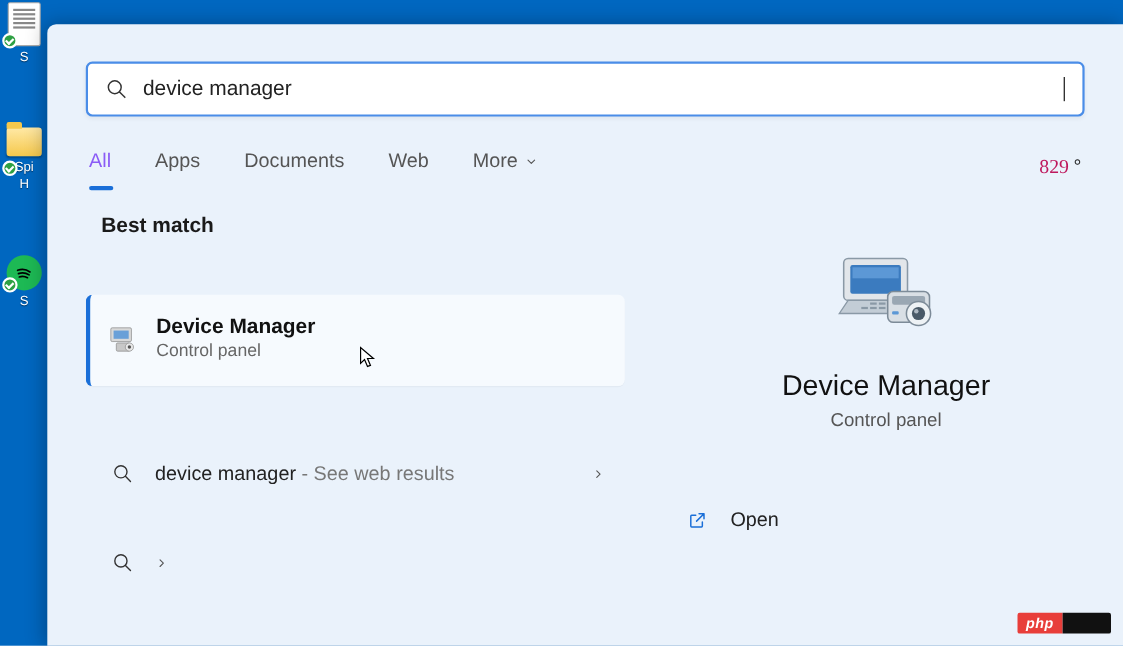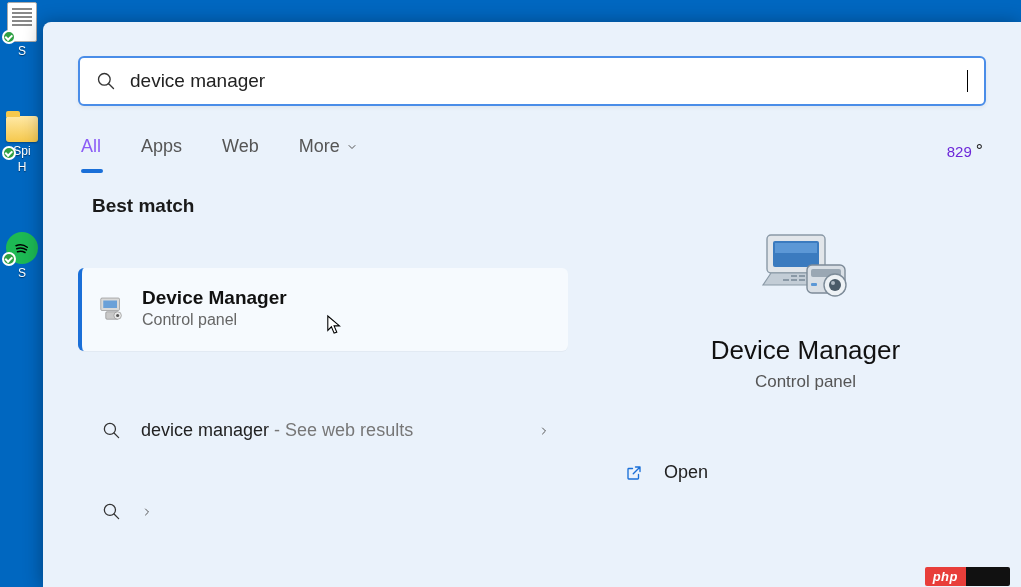--- a/index.html
+++ b/index.html
@@ -24,21 +24,21 @@
   .search-box .glass { flex-shrink:0; }
   .search-input { flex:1; border:none; outline:none; font-size:19px; color:#222; background:transparent; }
   .caret { width:1px; height:22px; background:#000; margin-left:-6px; }
 
   .filters { display:flex; align-items:center; padding:30px 38px 0 38px; color:#555; font-size:18px; }
   .filters .tab { margin-right:40px; cursor:pointer; position:relative; padding-bottom:10px; }
   .filters .tab.active { color:#8b5cf6; }
   .filters .tab.active::after { content:""; position:absolute; left:0; bottom:-6px; width:22px; height:4px; background:#1a6fd8; border-radius:2px; }
   .filters .more { display:flex; align-items:center; gap:6px; }
   .filters .spacer { flex:1; }
-  .filters .num { color:#6d28d9; font-size:15px; }
+  .filters .num { color:#be185d; font-size:18px;font-family:Liberation Serif, serif; }
 
   .body { flex:1; display:flex; padding:28px 0 0 35px; gap:22px; overflow:hidden; }
   .left { flex:0 0 490px; display:flex; flex-direction:column;gap:33px; }
   .right { flex:1; display:flex; flex-direction:column; align-items:center; padding-top:36px; }
 
   .sec-title { color:#1a1a1a; font-size:19px; font-weight:600; margin:0 0 18px 14px; }
 
   .best-item { background:#f6fafe; border-radius:6px; border-left:4px solid #1a6fd8; padding:19px 18px 22px 14px; display:flex; align-items:center; gap:14px; margin-bottom:22px; box-shadow:0 1px 0 rgba(0,0,0,.03); }
   .best-item .iconwrap { width:32px; height:32px; display:flex; align-items:center; justify-content:center; }
   .best-item .txt .t1 { font-size:19px; font-weight:600; color:#111; }
@@ -50,21 +50,21 @@
   .web-item .wtxt .muted { color:#777; }
   .web-item .wtxt .bold { font-weight:600; }
   .chev-r { color:#555; }
 
   .preview-title { font-size:26px; color:#111; margin-top:24px; }
   .preview-sub { font-size:17px; color:#555; margin-top:6px; }
   .preview-actions { align-self:stretch; margin-top:62px; padding-left:30px; }
   .action { display:flex; align-items:center; gap:20px; font-size:18px; color:#222; cursor:pointer; padding:8px 4px; border-radius:4px; }
   .action .aicon { width:20px; height:20px; display:flex; align-items:center; justify-content:center; color:#1a6fd8; }
 
-  .watermark { position:absolute; right:11px; bottom:1px; display:flex; align-items:center; }
+  .watermark { position:absolute; right:11px; bottom:11px; display:flex; align-items:center; }
   .wm-php { background:#e83e3a; color:#fff; font-weight:700; font-style:italic; font-size:13px; padding:2px 8px; border-radius:2px 0 0 2px; letter-spacing:.5px; }
   .wm-dark { background:#111; width:44px; height:19px; border-radius:0 2px 2px 0; }
 
   svg { display:block; }
 </style>
 </head>
 <body>
 
 <div class="desktop">
 
@@ -106,20 +106,21 @@
             <line x1="15.2" y1="15.2" x2="21" y2="21" stroke="#333" stroke-width="1.6" stroke-linecap="round"></line>
           </svg>
         <input class="search-input" type="text" value="device manager" placeholder="Type here to search" style="">
         <div class="caret"></div>
       </div>
     </div>
 
     <div class="filters">
       <div class="tab active">All</div>
       <div class="tab">Apps</div>
+      <div class="tab">Documents</div>
       <div class="tab">Web</div>
       <div class="tab more">
         <span>More</span>
         <svg width="12" height="12" viewBox="0 0 24 24">
             <path d="M6 9l6 6 6-6" stroke="#555" stroke-width="2" fill="none" stroke-linecap="round" stroke-linejoin="round"></path>
           </svg>
       </div>
       <div class="spacer"></div>
       <div class="num">829</div>
       <span style="margin-left:4px;color:#222;">°</span>

